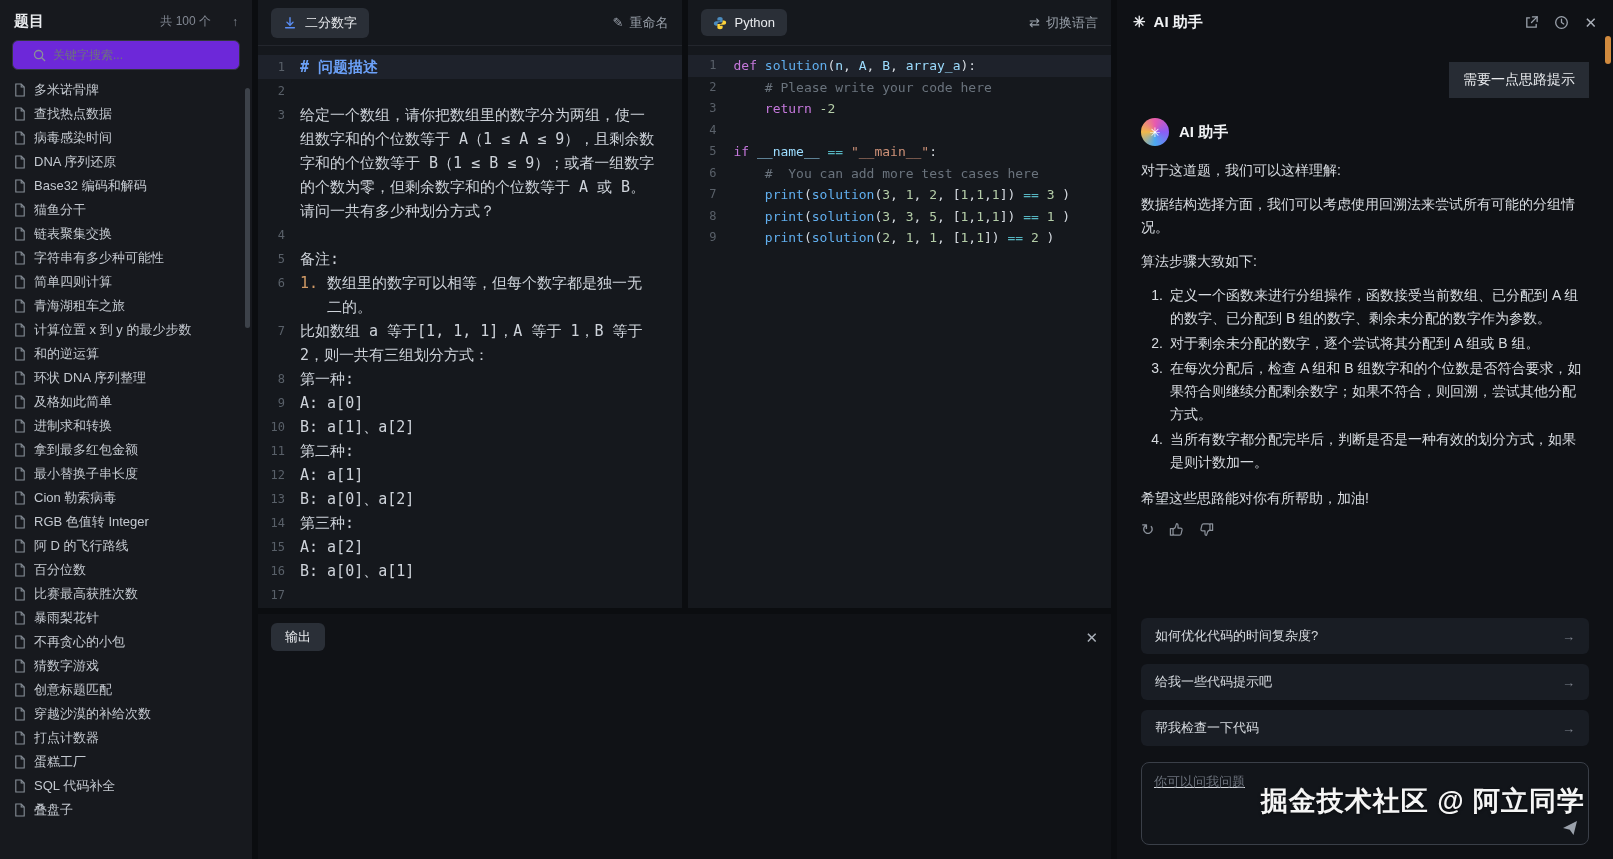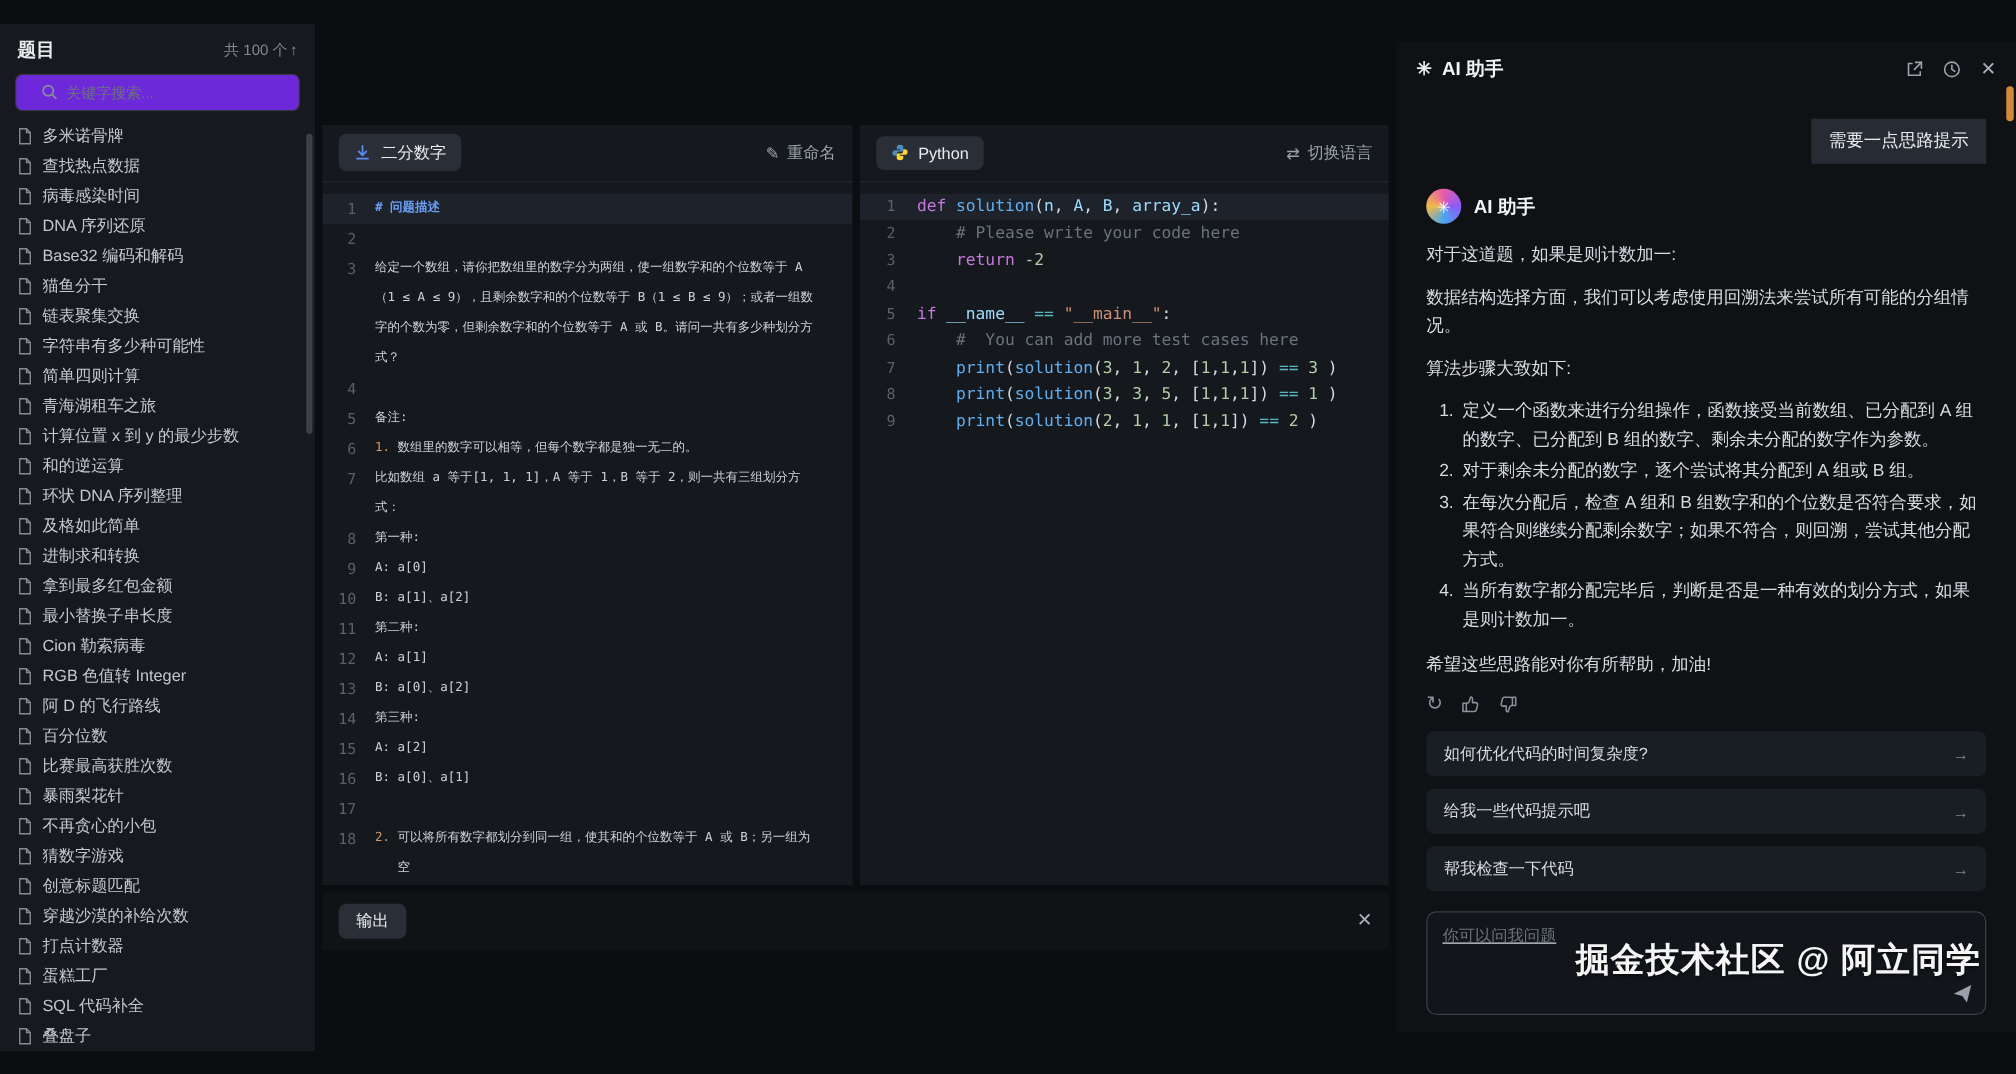--- a/index.html
+++ b/index.html
@@ -1,26 +1,26 @@
 <!DOCTYPE html>
 <html><head>
 <meta charset="utf-8">
 <style>
   * { margin:0; padding:0; box-sizing:border-box; }
   html,body { width:1613px; height:859px; overflow:hidden; background:#0b0d10;
               font-family:"Liberation Sans",sans-serif; }
-  .app { display:flex; width:1613px; height:859px;align-items:center; }
+  .app { display:flex; width:1613px; height:859px; }
 
   
   .sidebar { width:252px; min-width:252px; background:#17191e; position:relative;
              display:flex; flex-direction:column; }
   .sidebar-header { display:flex; justify-content:space-between; align-items:center;
                     padding:12px 14px 9px; }
   .sidebar-title { color:#e9ebee; font-size:15px; font-weight:bold; }
-  .sidebar-count { color:#828893; font-size:12px; display:flex; align-items:center; gap:2px; }
+  .sidebar-count { color:#828893; font-size:12px; display:flex; align-items:center; gap:21px; }
   .search-box { margin:0 12px 8px; height:30px; background:#6d28d9; border:1px solid #32363e;
                 border-radius:6px; display:flex; align-items:center; gap:7px; padding:0 20px; }
   .search-box input { flex:1; background:transparent; border:0; outline:0; color:#c8cdd4;
                       font-size:12px; font-family:inherit; }
   .search-box input::placeholder { color:#6d737d; }
   .prob-list { flex:1; overflow:hidden; }
   .prob-item { display:flex; align-items:center; gap:8px; height:24px; padding:0 14px;
                color:#c4c9d0; font-size:13px; white-space:nowrap; cursor:pointer; }
   .prob-item svg { flex-shrink:0; }
   .sidebar-scroll { position:absolute; right:2px; top:88px; width:5px; height:240px;
@@ -37,21 +37,21 @@
   .header-action { display:flex; align-items:center; gap:6px; color:#9aa1ab; font-size:13px;
                    cursor:pointer; }
   .editor-body { flex:1; overflow:hidden; padding-top:9px;
                  font-family:"DejaVu Sans Mono",monospace; }
 
   
   .dline { display:flex; }
   .dline.hl { background:#1e222b; }
   .lnum { width:42px; flex-shrink:0; text-align:right; padding-right:15px; color:#596069;
           font-size:12px; line-height:24px; }
-  .lcontent { flex:1; min-width:0; padding-right:26px; color:#ced3da; font-size:10px;
+  .lcontent { flex:1; min-width:0; padding-right:26px; color:#ced3da; font-size:15px;
               line-height:24px; }
   .lcontent.h1 { color:#6ba0f7; font-weight:bold; }
   .lcontent.list { display:flex; }
   .lcontent .marker { color:#d19a66; white-space:pre; flex-shrink:0; }
   .lcontent .ltext { flex:1; min-width:0; }
 
   
   .cline { display:flex; line-height:21.5px; }
   .cline.hl { background:#1e222b; }
   .cnum { width:46px; flex-shrink:0; text-align:right; padding-right:17px; color:#596069;
@@ -549,21 +549,21 @@
 
     <div class="chat">
       <div class="user-bubble">需要一点思路提示</div>
       <div class="ai-msg-head">
         <span class="avatar">
             <span>✳</span>
           </span>
         <span class="ai-name">AI 助手</span>
       </div>
       <div class="ai-text">
-          <p>对于这道题，如果是则计数加一:</p>
+          <p>对于这道题，我们可以这样理解:</p>
           <p>数据结构选择方面，我们可以考虑使用回溯法来尝试所有可能的分组情况。</p>
           <p>算法步骤大致如下:</p>
         </div>
       <div class="ai-steps">
           <div class="ai-list-item">
             <span class="idx">1.</span>
             <span class="step-text">定义一个函数来进行分组操作，函数接受当前数组、已分配到 A 组的数字、已分配到 B 组的数字、剩余未分配的数字作为参数。</span>
           </div>
           <div class="ai-list-item">
             <span class="idx">2.</span>

